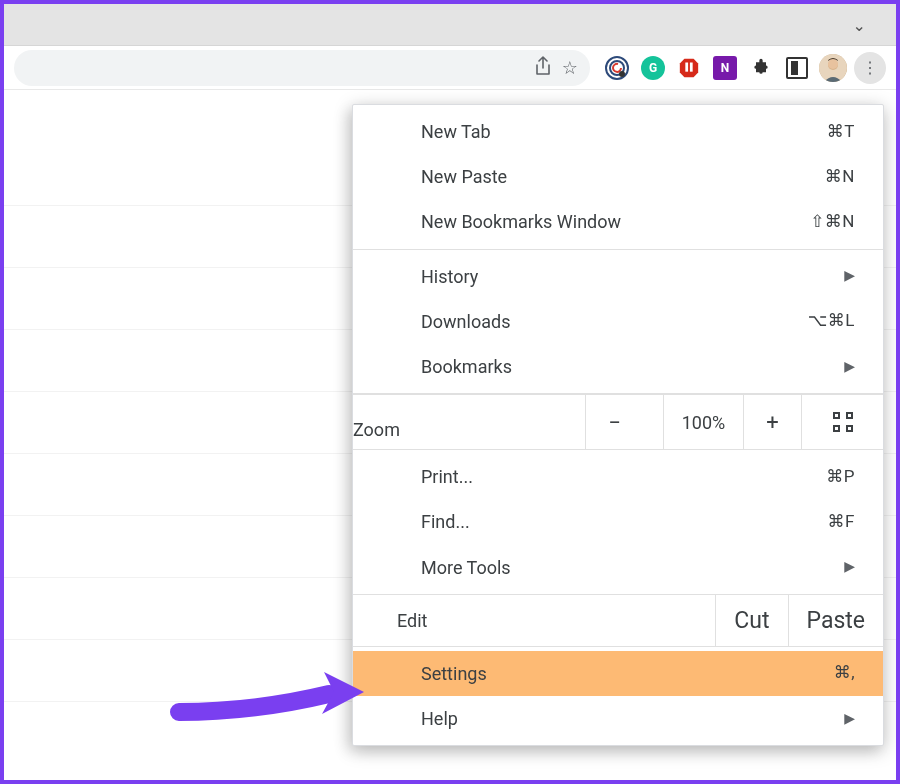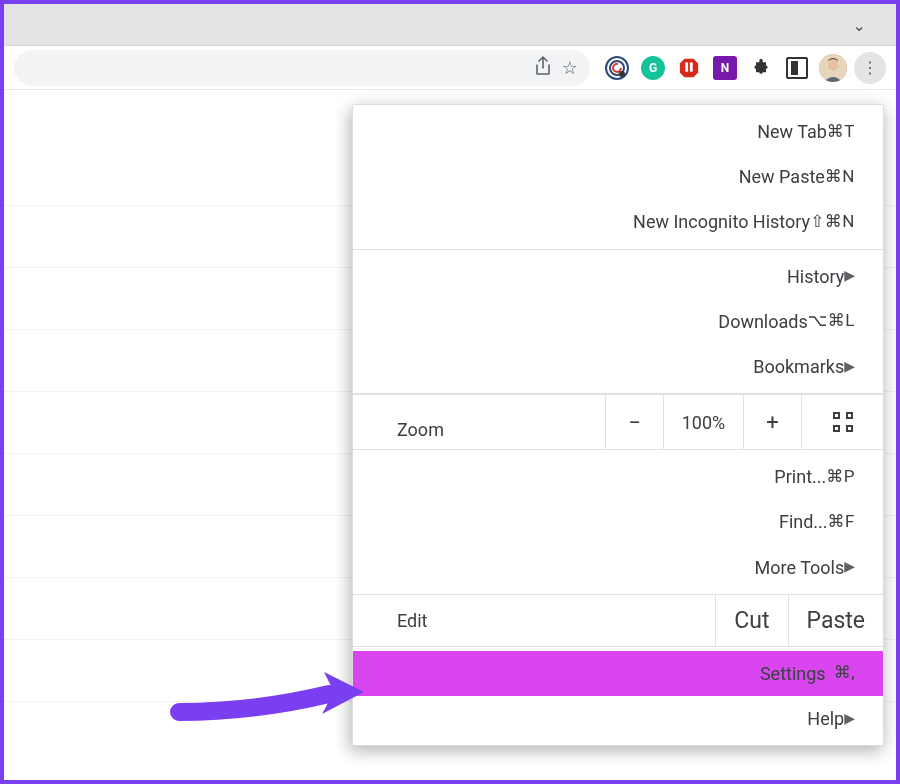--- a/index.html
+++ b/index.html
@@ -141,27 +141,27 @@
       color: #3c4043;
     }
     .menu-section {
       border-bottom: 1px solid #e0e0e0;
       padding: 4px 0;
     }
     .menu-section:last-child { border-bottom: none; }
     .menu-item {
       display: flex;
       align-items: center;
-      justify-content: flex-end;
+      justify-content: space-between;
       padding: 10px 28px 10px 68px;
       cursor: pointer;
       line-height: 1.4;
     }
     .menu-item.highlight {
-      background: #d946ef;
+      background: #fdba74;
       gap: 8px;
     }
     .menu-item .label {}
     .menu-item .shortcut {
       color: #3c4043;
       font-size: 17px;
       letter-spacing: 0.5px;
     }
     .menu-item .chev {
       color: #5f6368;
@@ -171,40 +171,40 @@
       display: flex;
       align-items: stretch;
       border-bottom: 1px solid #e0e0e0;
       border-top: 1px solid #e0e0e0;
       height: 56px;
     }
     .zoom-label {
       flex: 1;
       display:flex;
       align-items:center;
-      padding-left: 44px;
       margin-top: 15px;
     }
     .zoom-ctl {
       width: 58px;
       border-left: 1px solid #e0e0e0;
       display:flex;
       align-items:center;
       justify-content:center;
       font-size: 22px;
       color: #3c4043;
       cursor:pointer;
     }
     .zoom-pct {
       width: 80px;
       border-left: 1px solid #e0e0e0;
       display:flex;
       align-items:center;
       justify-content:center;
       font-size: 18px;
+      margin-left: 20px;
     }
     .fullscreen {
       width: 82px;
       border-left: 1px solid #e0e0e0;
       display:flex;
       align-items:center;
       justify-content:center;
     }
     .fullscreen-icon {
       width: 20px; height: 20px;
@@ -332,21 +332,21 @@
   <div class="menu-section">
     <div class="menu-item">
       <span class="label">New Tab</span>
       <span class="shortcut">⌘T</span>
     </div>
     <div class="menu-item">
       <span class="label">New Paste</span>
       <span class="shortcut">⌘N</span>
     </div>
     <div class="menu-item">
-      <span class="label">New Incognito History</span>
+      <span class="label">New Bookmarks Window</span>
       <span class="shortcut">⇧⌘N</span>
     </div>
   </div>
 
   <div class="menu-section">
     <div class="menu-item">
       <span class="label">History</span>
       <span class="chev">▶</span>
     </div>
     <div class="menu-item">

